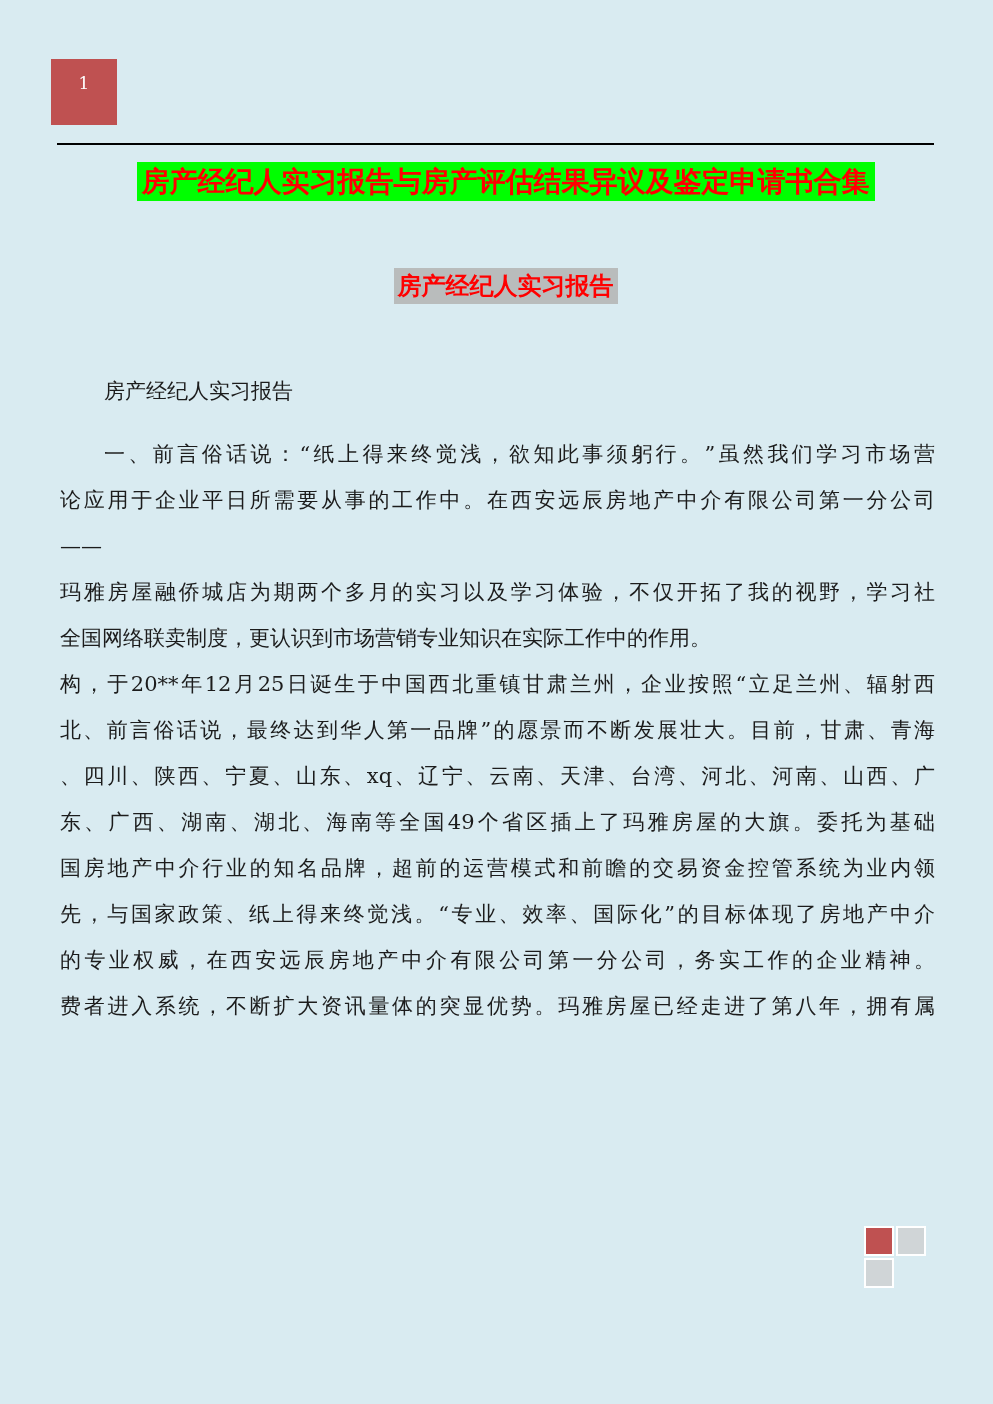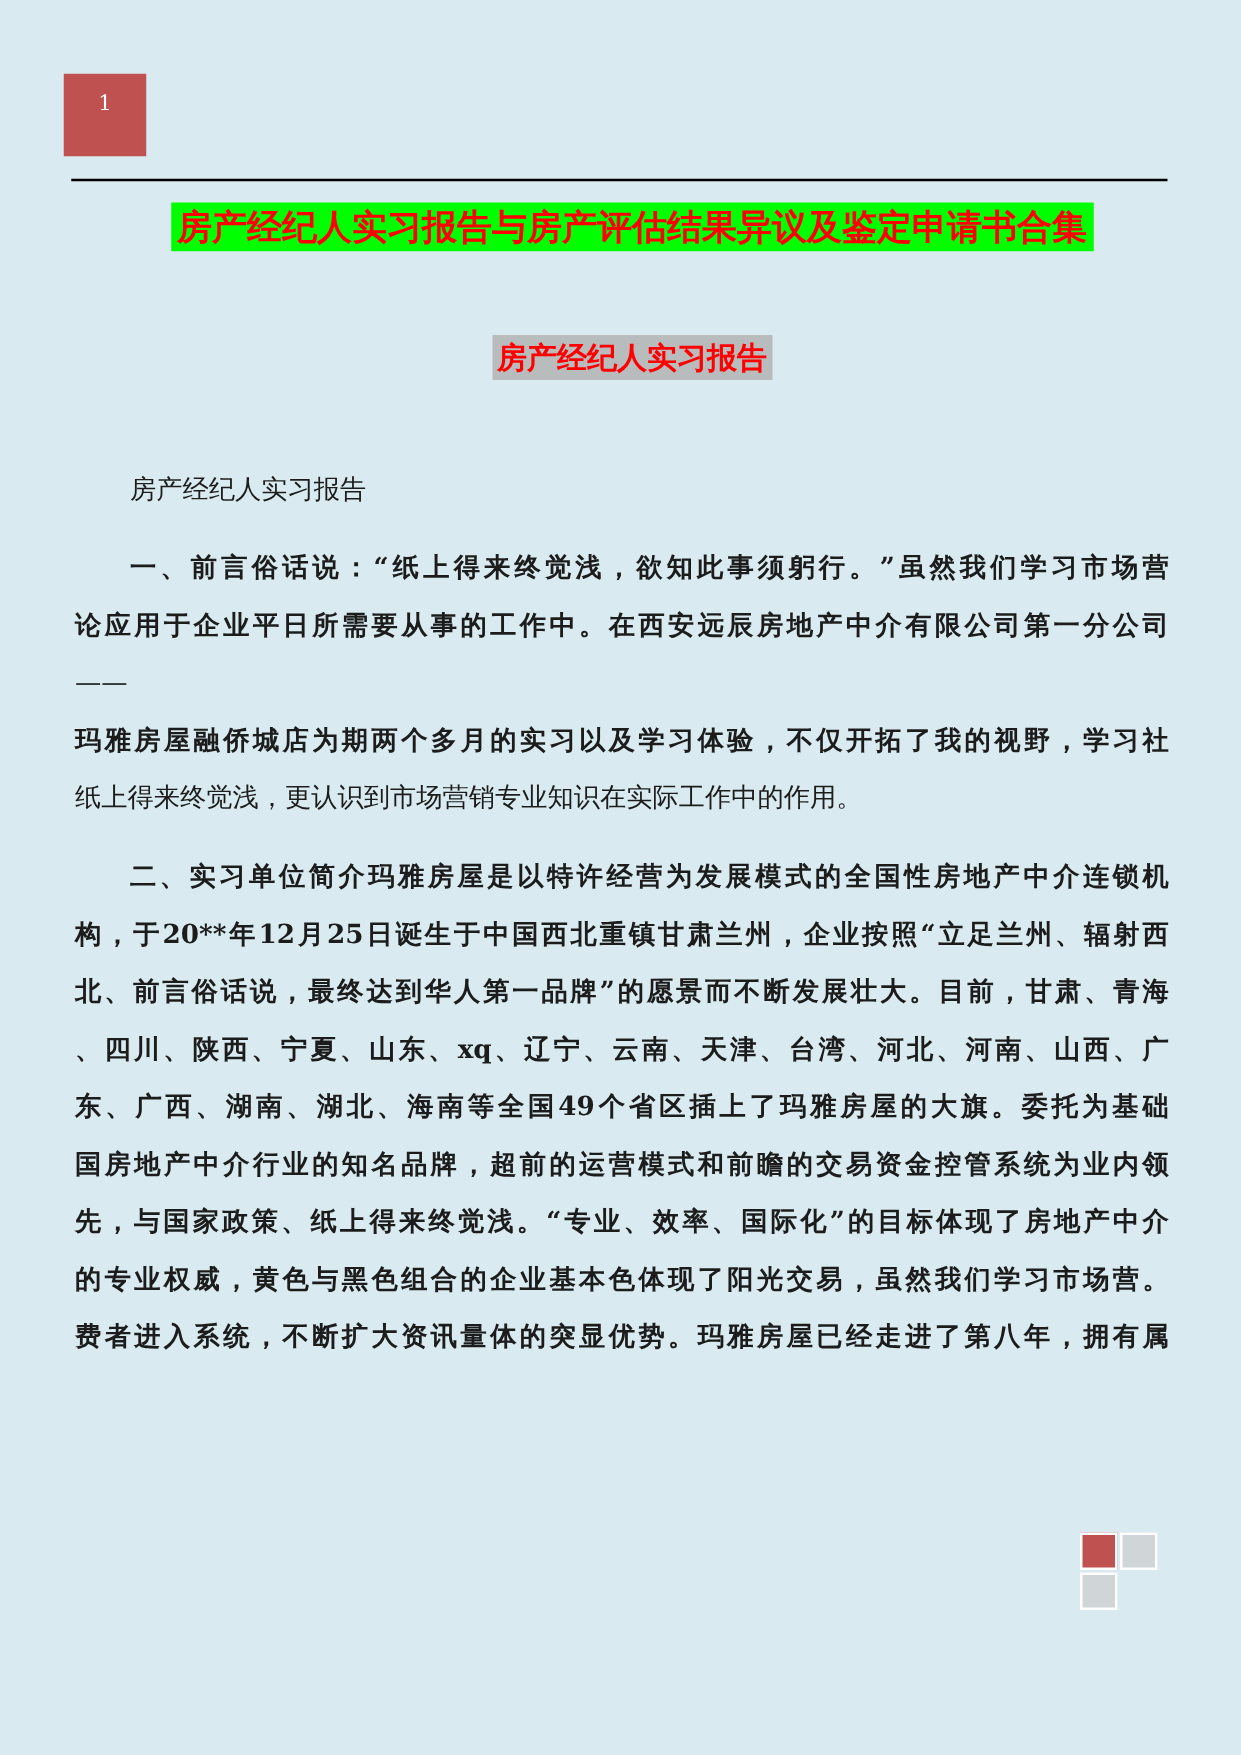--- a/index.html
+++ b/index.html
@@ -78,21 +78,20 @@
     line-height:46px;
     height:46px;
     text-align:left;
     white-space:nowrap;
     overflow:visible;
   }
   .doc-body .line.fill {
     white-space:normal;
     text-align:justify;
     text-align-last:justify;
-    font-weight:bold;
   }
   .doc-body .line.indent { padding-left:44px; }
   .doc-body .line.gap-before { margin-top:17px; }
 
   .corner-deco {
     position:absolute; left:864px; top:1226px;
     width:70px; height:70px;
   }
   .corner-deco .sq {
     position:absolute;
@@ -123,29 +122,28 @@
   <div class="title-row sub">
     <span class="sub-title">房产经纪人实习报告</span>
   </div>
 
   <div class="doc-body">
       <div class="line indent">房产经纪人实习报告</div>
       <div class="line indent fill gap-before">一、前言俗话说：“纸上得来终觉浅，欲知此事须躬行。”虽然我们学习市场营</div>
       <div class="line fill">论应用于企业平日所需要从事的工作中。在西安远辰房地产中介有限公司第一分公司</div>
       <div class="line">——</div>
       <div class="line fill">玛雅房屋融侨城店为期两个多月的实习以及学习体验，不仅开拓了我的视野，学习社</div>
-      <div class="line">纸上得来终觉浅，更认识到市场营销专业知识在实际工作中的作用。</div>
-      <div class="line indent fill gap-before">二、实习单位简介玛雅房屋是以特许经营为发展模式的全国性房地产中介连锁机</div>
+      <div class="line">全国网络联卖制度，更认识到市场营销专业知识在实际工作中的作用。</div>
       <div class="line fill">构，于20**年12月25日诞生于中国西北重镇甘肃兰州，企业按照“立足兰州、辐射西</div>
       <div class="line fill">北、前言俗话说，最终达到华人第一品牌”的愿景而不断发展壮大。目前，甘肃、青海</div>
       <div class="line fill">、四川、陕西、宁夏、山东、xq、辽宁、云南、天津、台湾、河北、河南、山西、广</div>
       <div class="line fill">东、广西、湖南、湖北、海南等全国49个省区插上了玛雅房屋的大旗。委托为基础</div>
       <div class="line fill">国房地产中介行业的知名品牌，超前的运营模式和前瞻的交易资金控管系统为业内领</div>
       <div class="line fill">先，与国家政策、纸上得来终觉浅。“专业、效率、国际化”的目标体现了房地产中介</div>
-      <div class="line fill">的专业权威，黄色与黑色组合的企业基本色体现了阳光交易，虽然我们学习市场营。</div>
+      <div class="line fill">的专业权威，在西安远辰房地产中介有限公司第一分公司，务实工作的企业精神。</div>
       <div class="line fill">费者进入系统，不断扩大资讯量体的突显优势。玛雅房屋已经走进了第八年，拥有属</div>
     </div>
 
   <div class="corner-deco">
     <div class="sq red pos-tl"></div>
     <div class="sq gray pos-tr"></div>
     <div class="sq gray pos-bl"></div>
   </div>
 
 </div>

